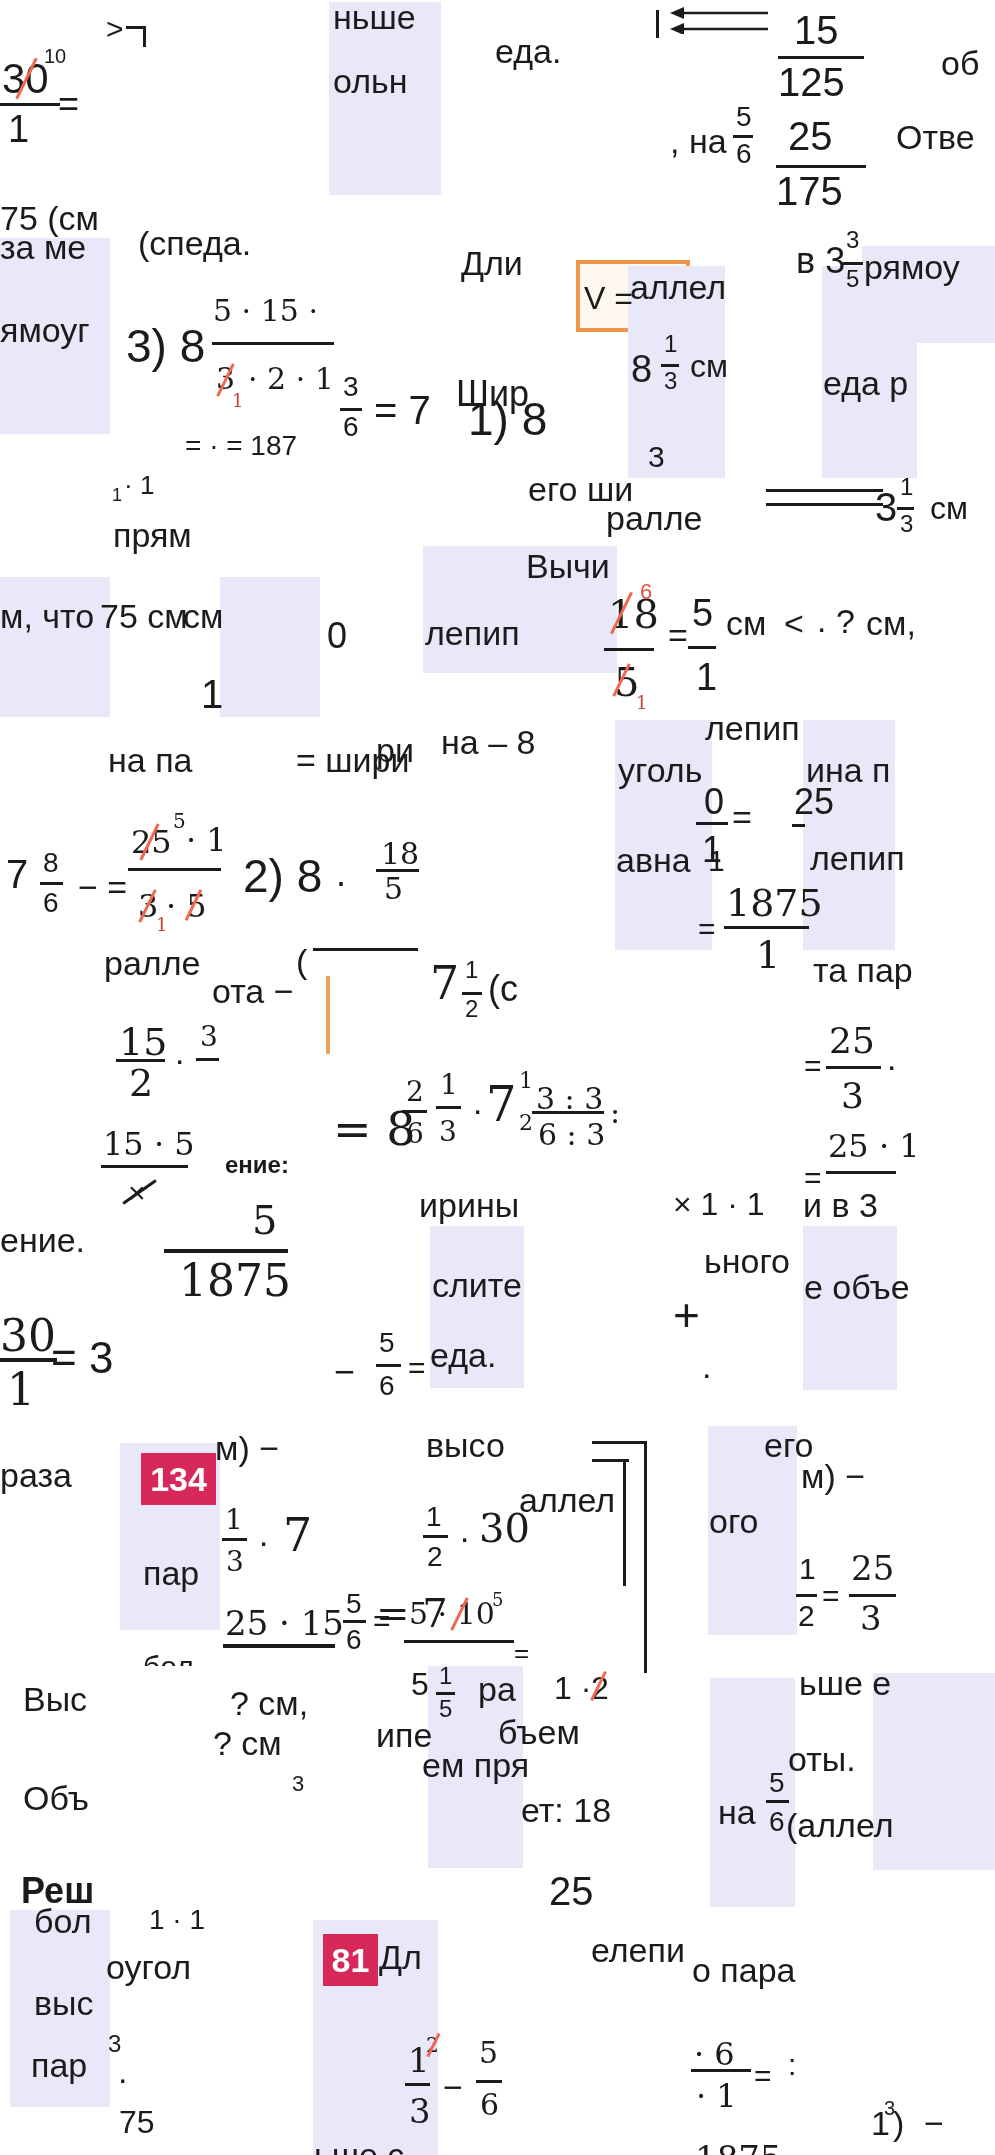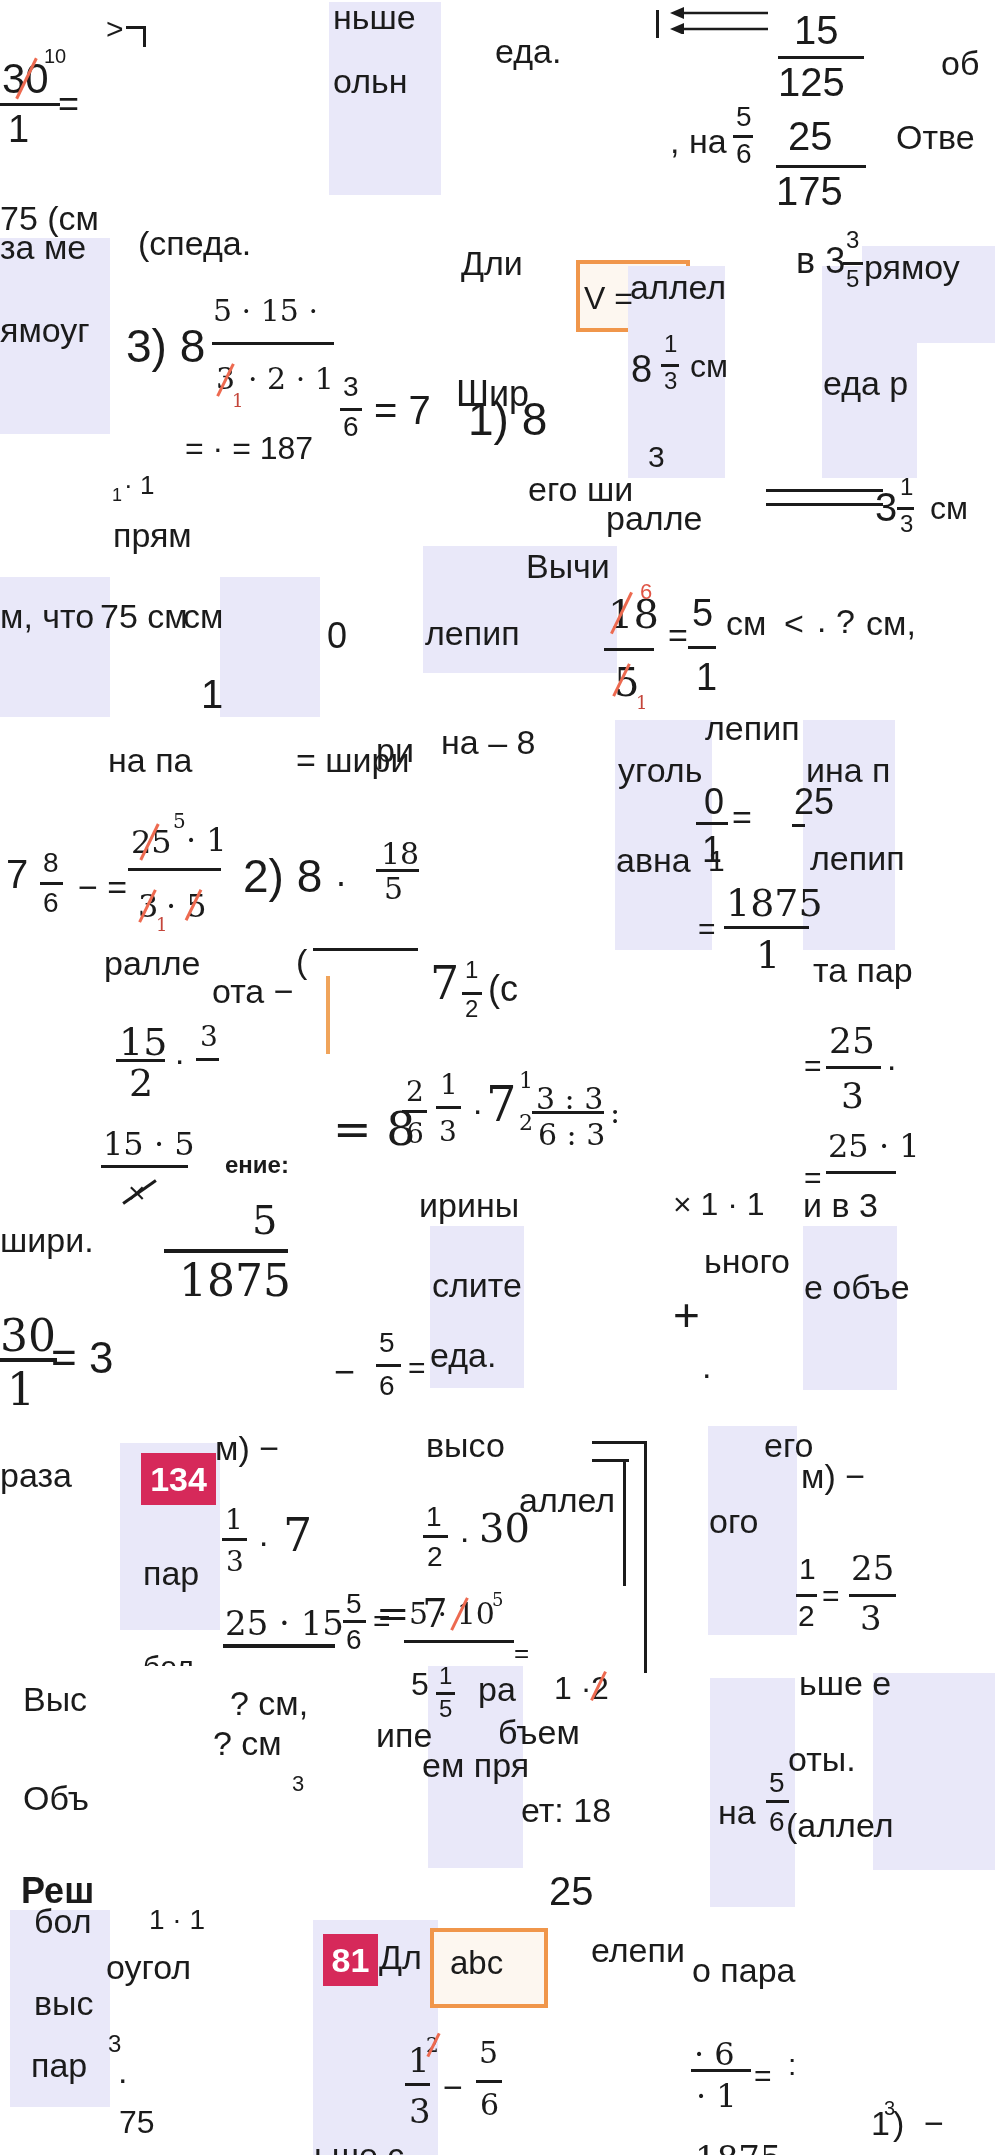--- a/index.html
+++ b/index.html
@@ -50,23 +50,20 @@
   <div class="box" style="left:10px;top:1910px;width:100px;height:197px"></div>
   <div class="box" style="left:313px;top:1920px;width:125px;height:235px"></div>
 
   <div class="wo" style="left:0px;top:1666px;width:345px;height:62px"></div>
   <div class="wo" style="left:330px;top:364px;width:128px;height:78px"></div>
   <div class="wo" style="left:418px;top:942px;width:110px;height:90px"></div>
   <div class="wo" style="left:208px;top:1064px;width:114px;height:50px"></div>
 
   <div class="obox" style="left:576px;top:260px;width:114px;height:72px;z-index:0"></div>
   <div class="t t4" style="left:584px;top:282px;font-size:32px">V =</div>
-  <div class="obox" style="left:430px;top:1928px;width:118px;height:80px;z-index:2">
-    <span class="oboxlbl">abc</span>
-  </div>
 
   <div class="badge" style="left:141px;top:1453px;width:75px;height:52px">
       <span>134</span>
     </div>
   <div class="badge" style="left:323px;top:1934px;width:55px;height:52px">
       <span>81</span>
     </div>
 
   <div class="t" style="left:106px;top:14px;font-size:30px">&gt;</div>
   <div style="position:absolute;left:126px;top:26px;width:17px;height:18px;border-top:3px solid #1b1b1b;border-right:3px solid #1b1b1b;z-index:2"></div>
@@ -123,21 +120,21 @@
   <div class="bar" style="left:212px;top:342px;width:122px;height:3px"></div>
   <div class="t sr" style="left:216px;top:364px;font-size:30px">3</div>
   <div class="sl" style="left:224px;top:362px;height:36px"></div>
   <div class="t sr mar" style="left:232px;top:392px;font-size:18px">1</div>
   <div class="t sr" style="left:248px;top:364px;font-size:30px">· 2 · 1</div>
   <div class="t t4" style="left:343px;top:373px;font-size:28px">3</div>
   <div class="bar bar4" style="left:340px;top:408px;width:22px;height:2.5px"></div>
   <div class="t t4" style="left:343px;top:413px;font-size:28px">6</div>
   <div class="t t4" style="left:374px;top:390px;font-size:40px">= 7</div>
   <div class="t" style="left:456px;top:376px;font-size:36px">Шир</div>
-  <div class="t t4" style="left:185px;top:432px;font-size:32px">= · = 187</div>
+  <div class="t t4" style="left:185px;top:432px;font-size:28px">= · = 187</div>
   <div class="t" style="left:112px;top:486px;font-size:18px">1</div>
   <div class="t" style="left:124px;top:472px;font-size:26px">· 1</div>
   <div class="t" style="left:113px;top:518px">прям</div>
   <div class="t" style="left:468px;top:396px;font-size:46px">1) 8</div>
 
   <div class="t" style="left:631px;top:350px;font-size:38px">8</div>
   <div class="t" style="left:664px;top:332px;font-size:24px">1</div>
   <div class="bar" style="left:661px;top:364px;width:18px;height:2.5px"></div>
   <div class="t" style="left:664px;top:369px;font-size:24px">3</div>
   <div class="t" style="left:690px;top:350px;font-size:32px">см</div>
@@ -254,21 +251,21 @@
   <div class="t" style="left:803px;top:1188px">и в 3</div>
   <div class="t" style="left:804px;top:1051px;font-size:30px">=</div>
   <div class="t sr" style="left:829px;top:1023px;font-size:36px">25</div>
   <div class="bar" style="left:826px;top:1066px;width:55px;height:3px"></div>
   <div class="t sr" style="left:841px;top:1078px;font-size:36px">3</div>
   <div class="t" style="left:886px;top:1048px">·</div>
   <div class="t" style="left:804px;top:1163px;font-size:30px">=</div>
   <div class="t sr" style="left:828px;top:1130px;font-size:32px">25 · 1</div>
   <div class="bar" style="left:826px;top:1171px;width:70px;height:3px"></div>
 
-  <div class="t" style="left:0px;top:1223px">шири.</div>
+  <div class="t" style="left:0px;top:1223px">ение.</div>
   <div class="t b" style="left:225px;top:1153px;font-size:24px">ение:</div>
   <div class="t sr" style="left:103px;top:1128px;font-size:32px">15 · 5</div>
   <div class="bar" style="left:101px;top:1165px;width:87px;height:3px"></div>
   <div class="t" style="left:128px;top:1178px;font-size:30px">×</div>
   <div class="slb" style="left:138px;top:1172px;height:40px"></div>
   <div class="t sr" style="left:252px;top:1200px;font-size:40px">5</div>
   <div class="bar" style="left:164px;top:1249px;width:124px;height:4px"></div>
   <div class="t sr" style="left:179px;top:1259px;font-size:44px">1875</div>
   <div class="t sr" style="left:0px;top:1314px;font-size:44px">30</div>
   <div class="bar" style="left:0px;top:1358px;width:57px;height:4px"></div>

